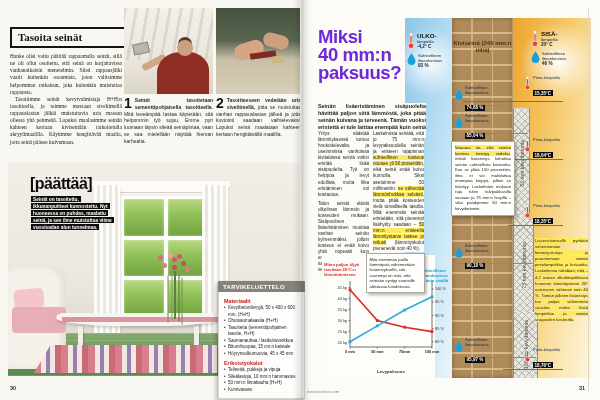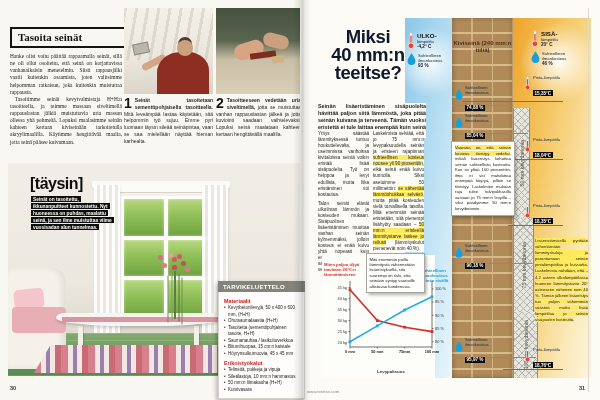--- a/index.html
+++ b/index.html
@@ -83,21 +83,21 @@
   .pageno{position:absolute;font-size:5.5px;font-weight:bold;color:#333;}
   #pn-left{left:10px;top:385px;} #pn-right{left:279px;top:385px;}
   .folio{position:absolute;font-size:4.3px;color:#8a8880;}
   #folio-left{left:249px;top:387px;} #folio-right{left:7px;top:389px;}
   
   #gutter{position:absolute;left:293px;top:0;width:18px;height:400px;z-index:8;pointer-events:none;
     background:linear-gradient(to right,rgba(0,0,0,0),rgba(0,0,0,.10) 40%,rgba(0,0,0,.18) 52%,rgba(0,0,0,.08) 66%,rgba(0,0,0,0));}
   
   #right-page{position:absolute;left:300px;top:0;width:300px;height:400px;background:#fcfbf6;}
   #r-title{position:absolute;left:18px;top:28px;width:100px;font-size:18.5px;line-height:.98;
-           font-weight:bold;letter-spacing:-.4px;color:#0f172a;text-align:center;}
+           font-weight:bold;letter-spacing:-.4px;color:#6d28d9;}
   .r-intro{position:absolute;left:18px;top:103px;width:108px;margin:0;font-size:5.4px;line-height:1.3;
            font-weight:bold;color:#1c1b18;background:#fcfbf6;text-align:justify;}
   .r-col{position:absolute;top:131px;width:51px;font-size:4.6px;line-height:1.32;color:#2a2925;
          text-align:justify;background:#fcfbf6;}
   #rcol1{left:18px;} #rcol2{left:73px;}
   .r-col p{margin:0 0 3px 0;}
   .hl{background:#ffe95c;-webkit-box-decoration-break:clone;box-decoration-break:clone;}
   
   #diagram{position:absolute;left:103px;top:18px;width:186px;height:360px;}
   .panel-out{position:absolute;left:2px;top:0;width:47px;height:360px;
@@ -209,21 +209,21 @@
       </div>
       <div class="leg" id="leg1"></div>
       <div class="leg" id="leg2"></div>
       <div class="table-top"></div>
       <div class="runner"></div>
       <div class="flowers">
         <div class="stems"></div>
         <div class="petals"></div>
       </div>
       <div class="rug"></div>
-      <div class="jalkeen">[täysin]</div>
+      <div class="jalkeen">[päättää]</div>
       <div class="after-cap">
         <span>Seinät on tasoitettu, ikkunanpuitteet kunnostettu. Nyt huoneessa on puhdas, maalattu seinä, ja sen ilme muistuttaa viime vuosisadan alun tunnelmaa.</span>
       </div>
     </div>
 
     <div id="supplies">
       <div class="sup-header">TARVIKELUETTELO</div>
       <div class="sup-body" id="sup-body">
           <div class="sup-head">Materiaalit</div>
           <ul>
@@ -398,21 +398,21 @@
 
       <div class="callout" id="callout-wall"><span class="hl">Vaarana on, että seinän kosteus tiivistyy vedeksi</span><span>, mikäli lisäeristys kohottaa seinän suhteellista kosteutta. Kun se yltää 100 prosenttiin, ilma ei voi mahduttaa enempää höyryä, jolloin se tiivistyy. Laskelmien mukaan raja tulee talvipakkasilla vastaan jo 75 mm:n levyillä – siksi päädyimme 50 mm:n kevytbetoniin.</span></div>
       <div id="callout-indoor">
         <span class="hl">Lisäeristämisellä pyritään vähentämään lämmityskuluja ja parantamaan seinän pintalämpötilaa ja kuivuutta. Laskelmista nähdään, että –4,2 asteen ulkolämpötilassa huoneen lämmitystarve 20° asteeseen vähenee noin 40 %. Tämän jälkeen lisäeristys tuo paljon vähemmän säästöä mutta lisää lämpötilaa ja seinän sisäpuolen kosteutta.</span>
       </div>
     </div>
 
     <div id="r-title">
         <div>Miksi</div>
         <div>40 mm:n</div>
-        <div>teeitse?</div>
+        <div>paksuus?</div>
       </div>
     <p class="r-intro">Seinän lisäeristäminen sisäpuolelta hävittää paljon siitä lämmöstä, joka pitää seinän kuivana ja terveenä. Tämän vuoksi eristettä ei tule laittaa enempää kuin seinä sietää.</p>
     <div class="r-col" id="rcol1">
         <p>Yritys säästää lämmityksessä tuntuu houkuttelevalta, ja useimmissa vanhoissa kivitaloissa seiniä voikin eristää lisää sisäpuolelta. Työ on helppoa ja levyt edullisia, mutta liika eristäminen voi kostautua.</p>
         <p>Talon seinät elävät ulkoilman lämmön ja kosteuden mukaan. Sisäpuolinen lisäeristäminen muuttaa vanhan seinän kylmemmäksi, jolloin kosteus ei enää kuivu yhtä nopeasti kuin ennen – ja siksi eristettä saa laittaa vain sen verran kuin seinä sietää.</p>
       </div>
     <div class="r-col" id="rcol2"><span>Laskelmista selviää, että jo 75 mm:n levypaksuudella seinän ja eristeen rajapinnan </span><span class="hl">suhteellinen kosteus nousee yli 90 prosenttiin</span><span>, eikä seinä enää kuivu kunnolla. Siksi asetuimme 50 millimetriin: </span><span class="hl">se vähentää lämmönhukkaa selvästi</span><span>, mutta pitää kosteuden vielä turvallisella tasolla. Mitä enemmän seinää eristetään, sitä pienempi lisähyöty saadaan – </span><span class="hl">50 mm:n eristeellä lämmitystarve laskee jo reilusti</span><span> (lämmityskulut pienenevät noin 40 %).</span></div>
 
     <div id="chart">
       <div class="ch-red-label">Miten paljon öljyä tarvitaan 20°C:n lämmittämiseen</div>

